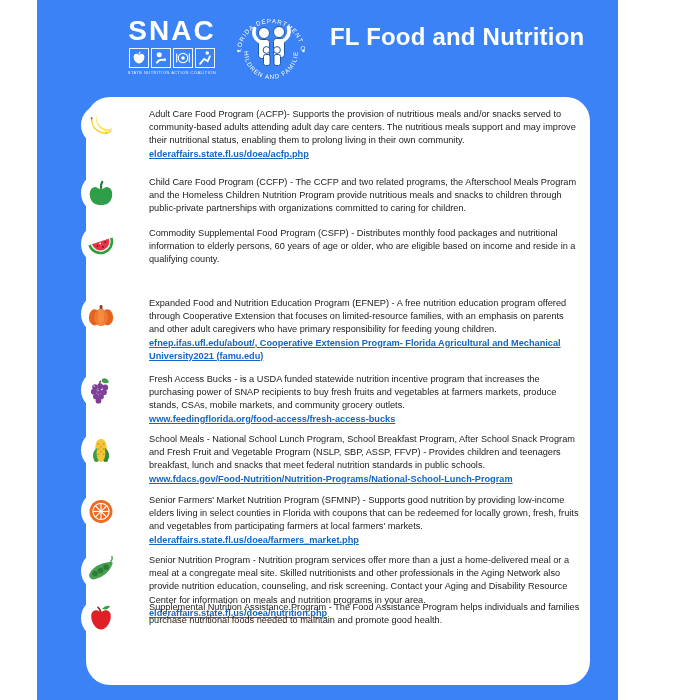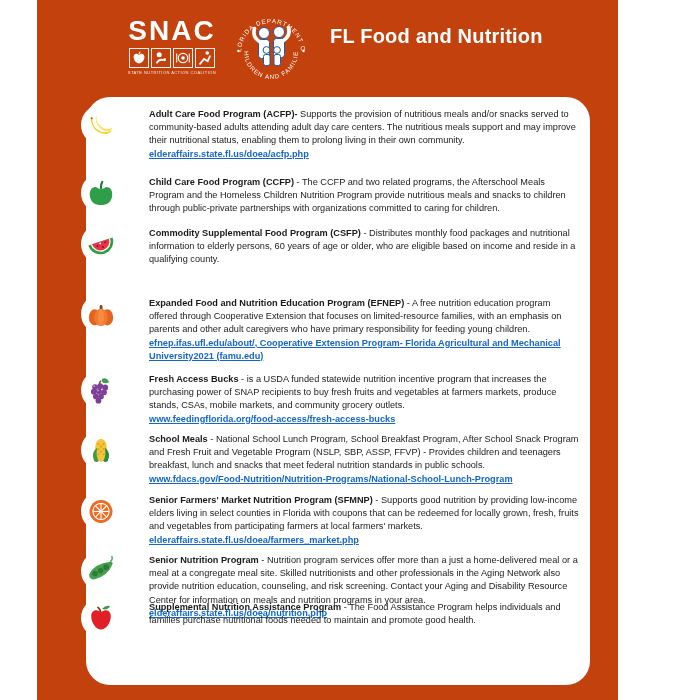--- a/index.html
+++ b/index.html
@@ -1,35 +1,35 @@
 <!DOCTYPE html>
 <html><head>
 <meta charset="utf-8">
 <style>
   html,body{margin:0;padding:0;}
   body{
     width:700px;height:700px;position:relative;background:#ffffff;
     font-family:"Liberation Sans",sans-serif;overflow:hidden;
   }
-  .flyer{position:absolute;left:37px;top:0;width:581px;height:700px;background:#c2410c;}
+  .flyer{position:absolute;left:37px;top:0;width:581px;height:700px;background:#3b82f6;}
   
   .header{position:absolute;left:0;top:0;width:100%;height:97px;}
   .snac{position:absolute;left:86px;top:16px;width:98px;text-align:center;color:#fff;}
   .snac-name{font-size:28px;font-weight:bold;letter-spacing:2px;line-height:1.05;}
   .snac-boxes{display:flex;gap:2px;justify-content:center;margin-top:3px;}
   .snac-box{width:20px;height:20px;border:1px solid rgba(255,255,255,.92);box-sizing:border-box;
     display:flex;align-items:center;justify-content:center;}
   .snac-tagline{font-size:4px;letter-spacing:.45px;margin-top:2px;color:rgba(255,255,255,.88);white-space:nowrap;}
   .seal{position:absolute;left:196px;top:11px;width:76px;height:76px;}
   .htitle{position:absolute;left:293px;top:22px;color:#fff;font-weight:bold;
-    font-size:20px;line-height:29px;letter-spacing:.2px;}
+    font-size:24px;line-height:29px;letter-spacing:.2px;}
   
   .card{position:absolute;left:49px;top:97px;width:504px;height:588px;background:#fff;border-radius:24px;}
   .item{position:absolute;left:63px;width:432px;font-size:9.2px;line-height:13.2px;color:#1b1b1b;}
-  .item b{font-weight:bold;}
+  .item b{font-weight:normal;}
   .icon-circle{position:absolute;left:-68px;top:-3px;width:40px;height:40px;background:#fff;
     border-radius:50%;display:flex;align-items:center;justify-content:center;}
   .icon-circle svg{width:34px;height:34px;}
   .prog-link{display:block;color:#1567c5;text-decoration:underline;cursor:pointer;font-weight:bold;}
 </style>
 </head>
 <body>
 
 <div class="flyer">
 

